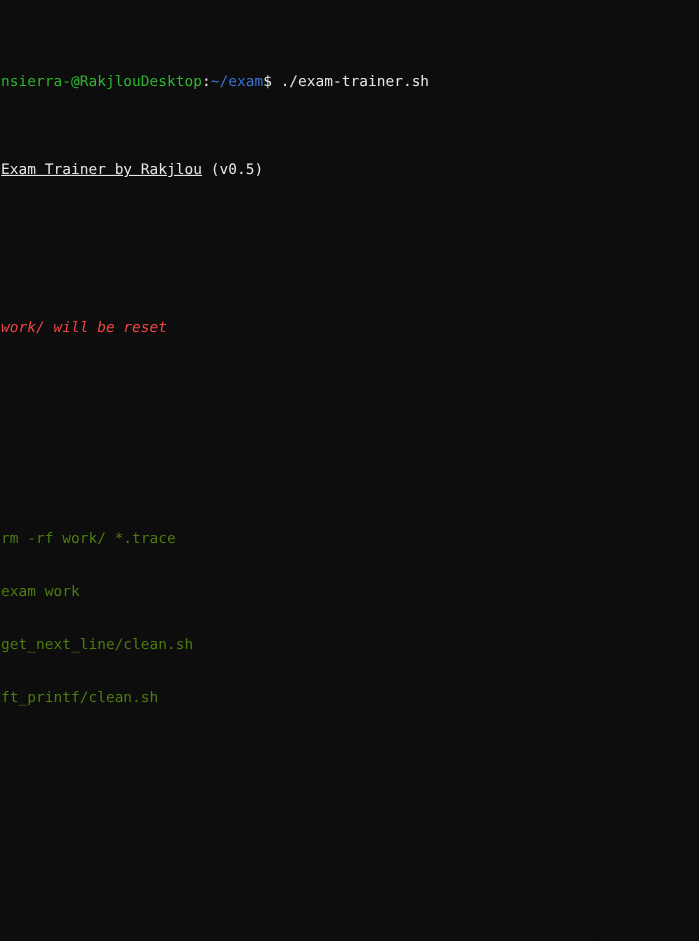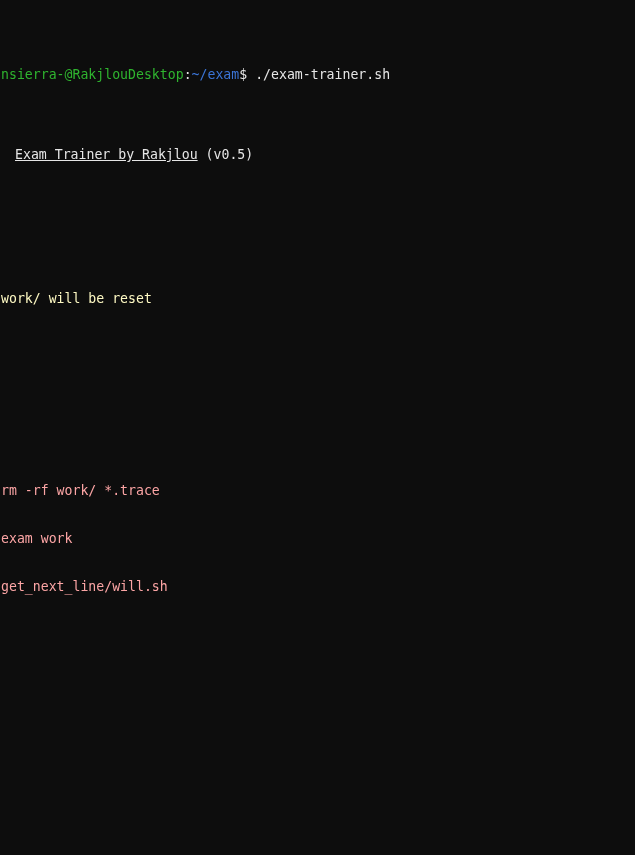--- a/index.html
+++ b/index.html
@@ -30,23 +30,23 @@
     height: 16px;
     white-space: pre;
     overflow: hidden;
   }
   .blank { height: 16px; }
 
   
   .c-green   { color: #2fb42f; }
   .c-blue    { color: #3b74d6; }
   .c-white   { color: #e6e6e6; }
-  .c-dim     { color: #fca5a5; }
-  .c-yellow  { color: #fef9c3; }
-  .ul { text-decoration: underline; padding-left: 14px; }
+  .c-dim     { color: #4d7c0f; }
+  .c-yellow  { color: #ef4444; font-style: italic; }
+  .ul { text-decoration: underline; }
 </style>
 </head>
 <body>
 
 <div id="terminal">
 
   
   <div class="line"><span class="c-green">nsierra-@RakjlouDesktop</span><span class="c-white">:</span><span class="c-blue">~/exam</span><span class="c-white">$</span><span class="c-white"> <span>./exam-trainer.sh</span></span></div>
 
   
@@ -56,21 +56,22 @@
 
   
   <div class="line"><span class="c-yellow">work/ will be reset</span></div>
 
   <div class="blank"></div>
   <div class="blank"></div>
 
   
   <div class="line"><span class="c-dim">rm -rf work/ *.trace</span></div>
   <div class="line"><span class="c-dim">exam work</span></div>
-  <div class="line"><span class="c-dim">get_next_line/will.sh</span></div>
+  <div class="line"><span class="c-dim">get_next_line/clean.sh</span></div>
+  <div class="line"><span class="c-dim">ft_printf/clean.sh</span></div>
 
   <div class="blank"></div>
 
   
   
 
   
   
 
   

